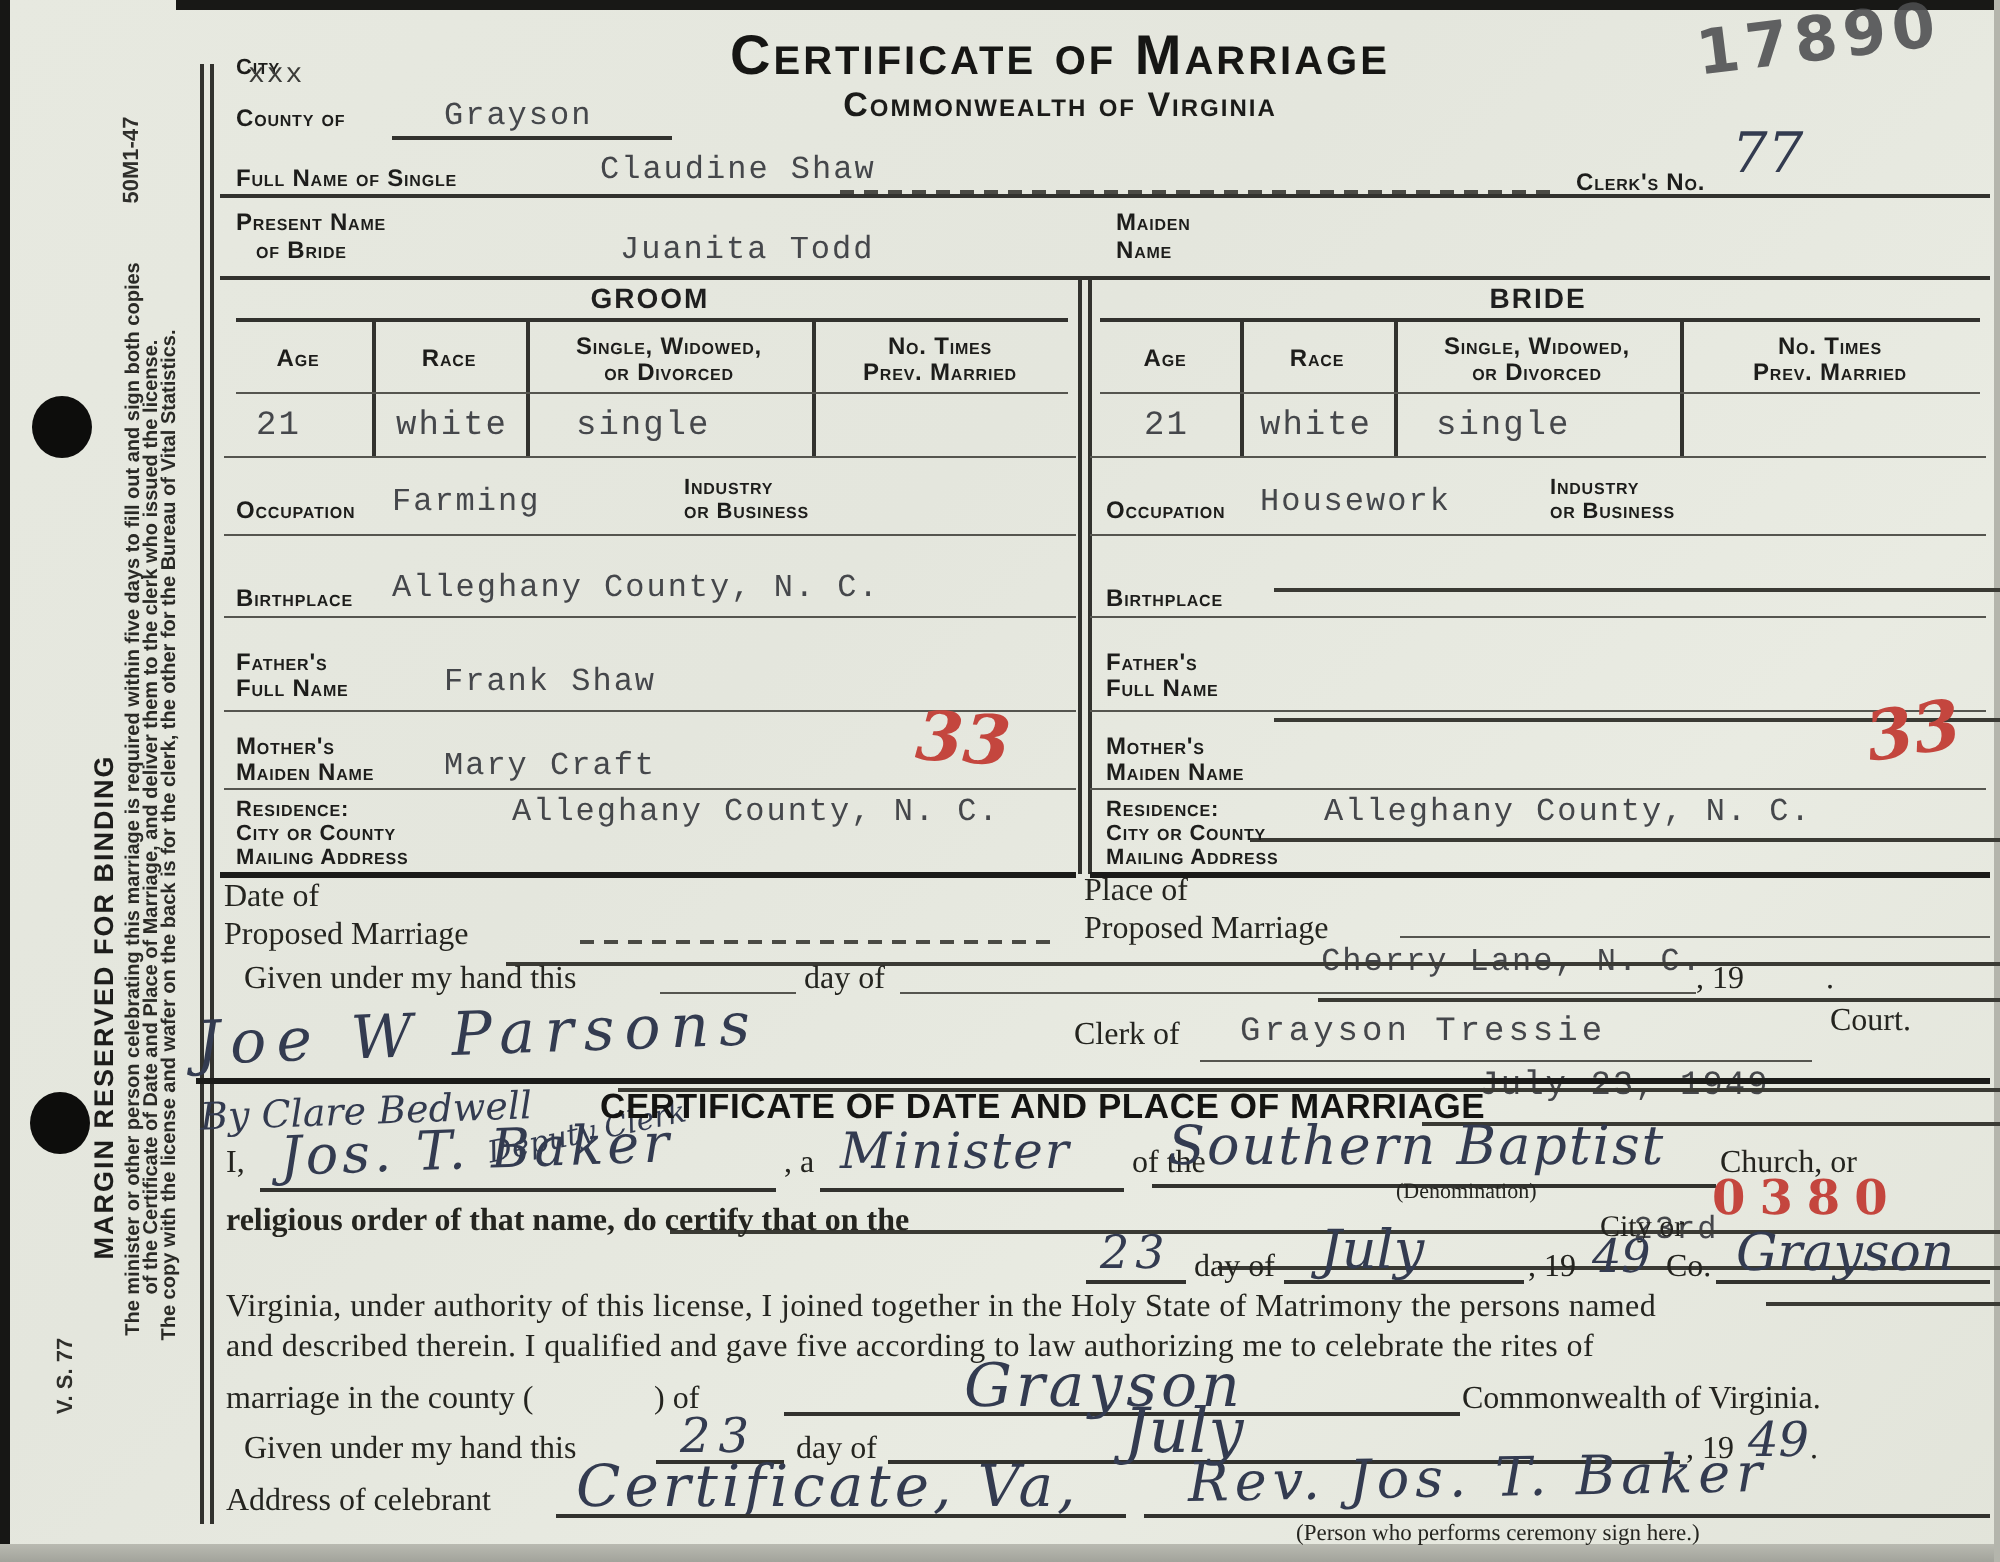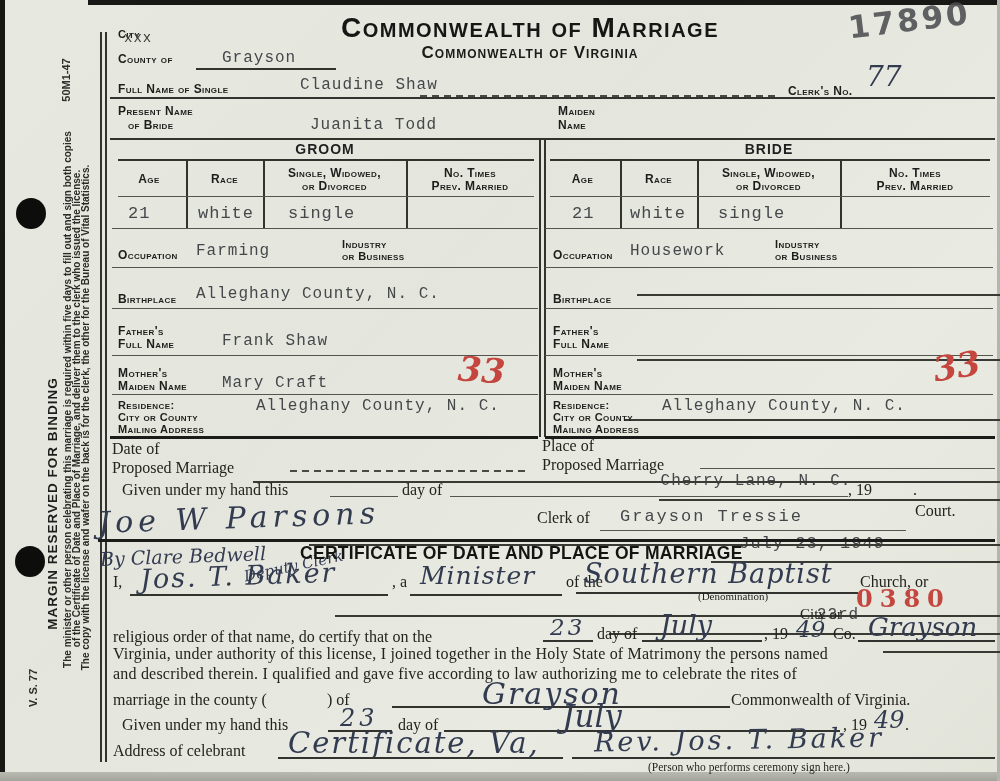--- a/index.html
+++ b/index.html
@@ -51,21 +51,21 @@
 
   <div class="vln" style="left:100px;top:32px;height:730px;"></div>
   <div class="vln" style="left:105px;top:32px;height:730px;"></div>
 
   <div class="abs lbl sm" style="left:118px;top:28px;">City</div>
   <div class="abs type" style="left:124px;top:30px;font-size:14px;color:#3b3b39;">xxx</div>
   <div class="abs lbl" style="left:118px;top:52px;">County of</div>
   <div class="abs type" style="left:222px;top:49px;font-size:16px;">Grayson</div>
   <div class="ln" style="left:196px;top:68px;width:140px;"></div>
 
-  <div class="abs ctr" style="left:280px;top:12px;width:500px;font-variant:small-caps;font-weight:bold;font-size:28px;letter-spacing:1.5px;color:#161614;">Commonwealth of Marriage</div>
+  <div class="abs ctr" style="left:280px;top:12px;width:500px;font-variant:small-caps;font-weight:bold;font-size:28px;letter-spacing:1.5px;color:#161614;">Certificate of Marriage</div>
   <div class="abs ctr" style="left:280px;top:43px;width:500px;font-variant:small-caps;font-weight:bold;font-size:17px;letter-spacing:1px;color:#1b1b19;">Commonwealth of Virginia</div>
   <div class="abs" style="left:848px;top:2px;font-family:'DejaVu Sans',sans-serif;font-weight:bold;font-size:31px;letter-spacing:3px;color:#4d4e50;transform:rotate(-7deg);opacity:.88;">17890</div>
 
   <div class="abs lbl" style="left:118px;top:82px;">Full Name of Single</div>
   <div class="abs type" style="left:300px;top:76px;">Claudine Shaw</div>
   <div class="abs lbl" style="left:788px;top:84px;">Clerk's No.</div>
   <div class="abs hw" style="left:866px;top:60px;font-size:28px;">77</div>
   <div class="dash" style="left:420px;top:95px;width:360px;"></div>
   <div class="ln" style="left:110px;top:97px;width:885px;"></div>
 
@@ -202,21 +202,21 @@
   <div class="abs hw" style="left:420px;top:561px;font-size:25px;letter-spacing:1px;">Minister</div>
   <div class="ln" style="left:410px;top:594px;width:152px;"></div>
   <div class="abs ser" style="left:566px;top:573px;">of the</div>
   <div class="abs hw" style="left:584px;top:558px;font-size:27px;letter-spacing:1px;">Southern Baptist</div>
   <div class="ln" style="left:576px;top:592px;width:282px;"></div>
   <div class="abs ser" style="left:860px;top:573px;">Church, or</div>
   <div class="abs ser sm" style="left:698px;top:590px;">(Denomination)</div>
   <div class="abs ser" style="left:800px;top:606px;font-size:15px;">City or</div>
   <div class="abs red" style="left:856px;top:584px;font-size:24px;letter-spacing:7px;font-style:normal;">0380</div>
 
-  <div class="abs ser" style="left:113px;top:628px;">religious order of that name, do certify that on the</div>
+  <div class="abs ser" style="left:113px;top:602px;font-weight:bold;">religious order of that name, do certify that on the</div>
   <div class="abs hw" style="left:550px;top:614px;font-size:23px;letter-spacing:3px;">23</div>
   <div class="ln" style="left:543px;top:640px;width:50px;"></div>
   <div class="abs ser" style="left:597px;top:625px;">day of</div>
   <div class="abs hw" style="left:660px;top:610px;font-size:27px;">July</div>
   <div class="ln" style="left:642px;top:640px;width:120px;"></div>
   <div class="abs ser" style="left:764px;top:625px;">, 19</div>
   <div class="abs hw" style="left:796px;top:616px;font-size:23px;">49</div>
   <div class="abs ser" style="left:833px;top:625px;">Co.</div>
   <div class="abs hw" style="left:868px;top:612px;font-size:26px;">Grayson</div>
   <div class="ln" style="left:858px;top:640px;width:137px;"></div>

